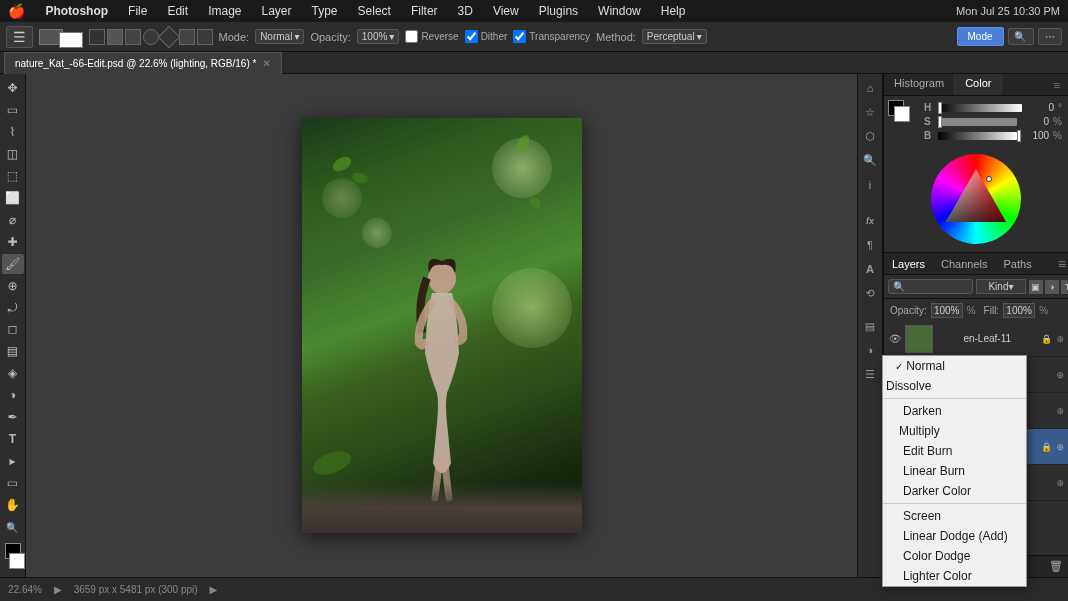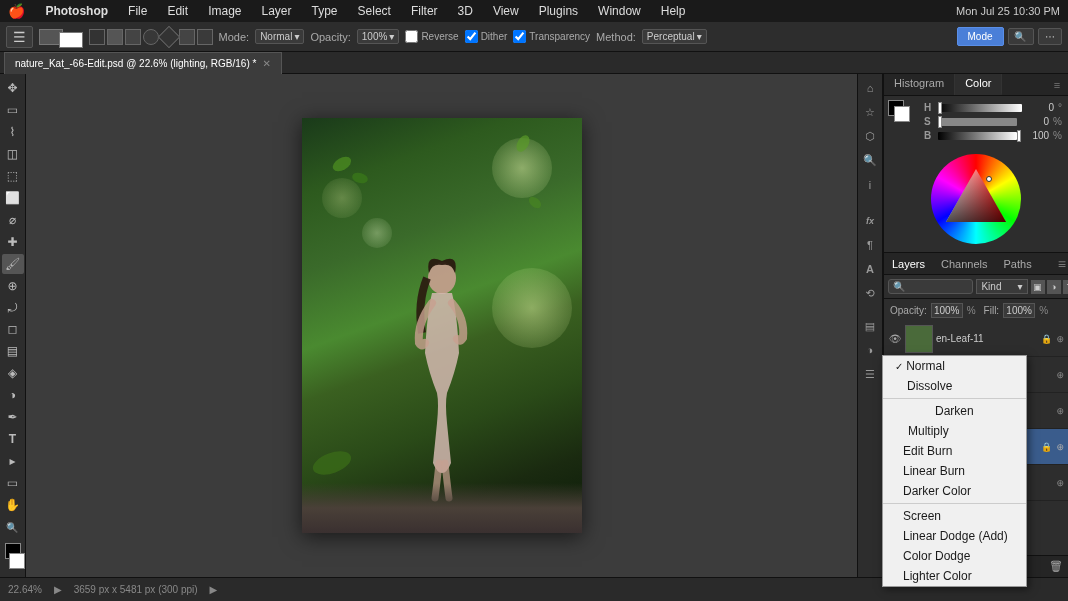--- a/index.html
+++ b/index.html
@@ -340,25 +340,25 @@
       color: #ccc;
       font-size: 10px;
       outline: none;
       width: 60px;
     }
     .layers-kind-dropdown {
       display: flex;
       align-items: center;
       background: #3a3a3a;
       border: 1px solid #555;
-      padding: 1px 4px;
-      font-size: 10px;
-      color: #ccc;
-      cursor: pointer;
-      gap: 16px;
+      padding: 1px 11px;
+      font-size: 10px;
+      color: #ccc;
+      cursor: pointer;
+      gap: 0;
     }
 
     .layers-controls {
       display: flex;
       align-items: center;
       padding: 3px 6px;
       gap: 4px;
       height: 22px;
       font-size: 10px;
       color: #aaa;
@@ -430,20 +430,21 @@
     .layer-thumb {
       width: 28px;
       height: 28px;
       background: #444;
       border: 1px solid #555;
       flex-shrink: 0;
     }
     .layer-info {
       flex: 1;
       min-width: 0;
+      text-align: center;
     }
     .layer-name {
       font-size: 10px;
       color: #ccc;
       white-space: nowrap;
       overflow: hidden;
       text-overflow: ellipsis;
     }
     .layer-lock {
       width: 12px;
@@ -823,24 +824,24 @@
 
 <div id="status-bar">
   <span>22.64%</span>
   <span>▶</span>
   <span>3659 px x 5481 px (300 ppi)</span>
   <span style="font-size:10px;cursor:pointer;">▶</span>
 </div>
 
 <div id="blend-dropdown">
   <div class="blend-item checked">Normal</div>
-  <div class="blend-item" style="padding-left:24px;">Dissolve</div>
+  <div class="blend-item" style="padding-left:3px;">Dissolve</div>
   <div class="blend-separator"></div>
-  <div class="blend-item" style="padding-left:20px;margin-left:32px;">Darken</div>
-  <div class="blend-item" style="padding-left:25px;">Multiply</div>
+  <div class="blend-item" style="padding-left:20px;">Darken</div>
+  <div class="blend-item" style="padding-left:16px;">Multiply</div>
   <div class="blend-item" style="padding-left:20px;">Edit Burn</div>
   <div class="blend-item" style="padding-left:20px;">Linear Burn</div>
   <div class="blend-item" style="padding-left:20px;">Darker Color</div>
   <div class="blend-separator"></div>
   <div class="blend-item" style="padding-left:20px;">Screen</div>
   <div class="blend-item" style="padding-left:20px;">Linear Dodge (Add)</div>
   <div class="blend-item" style="padding-left:20px;">Color Dodge</div>
   <div class="blend-item" style="padding-left:20px;">Lighter Color</div>
 
 </div>

